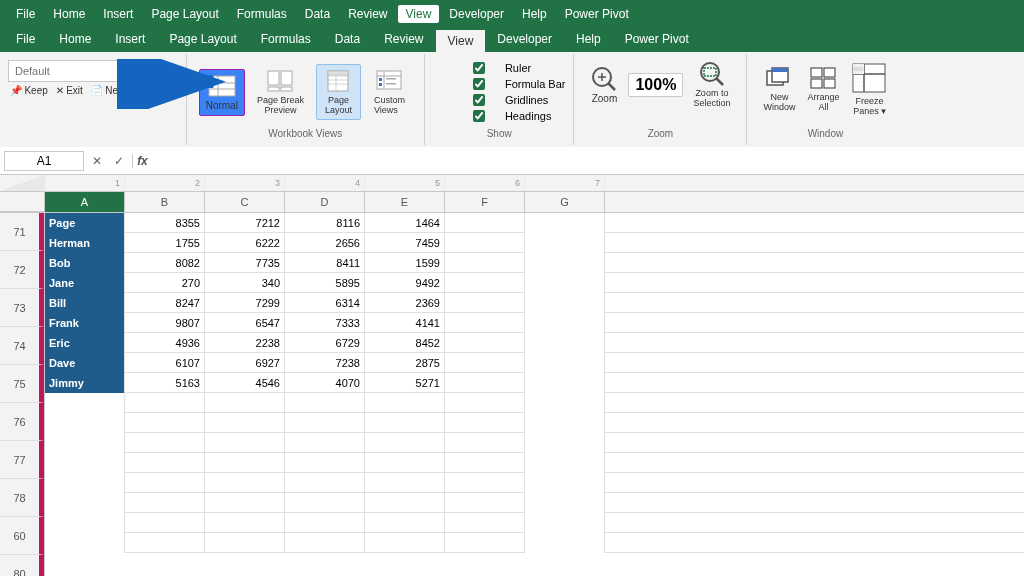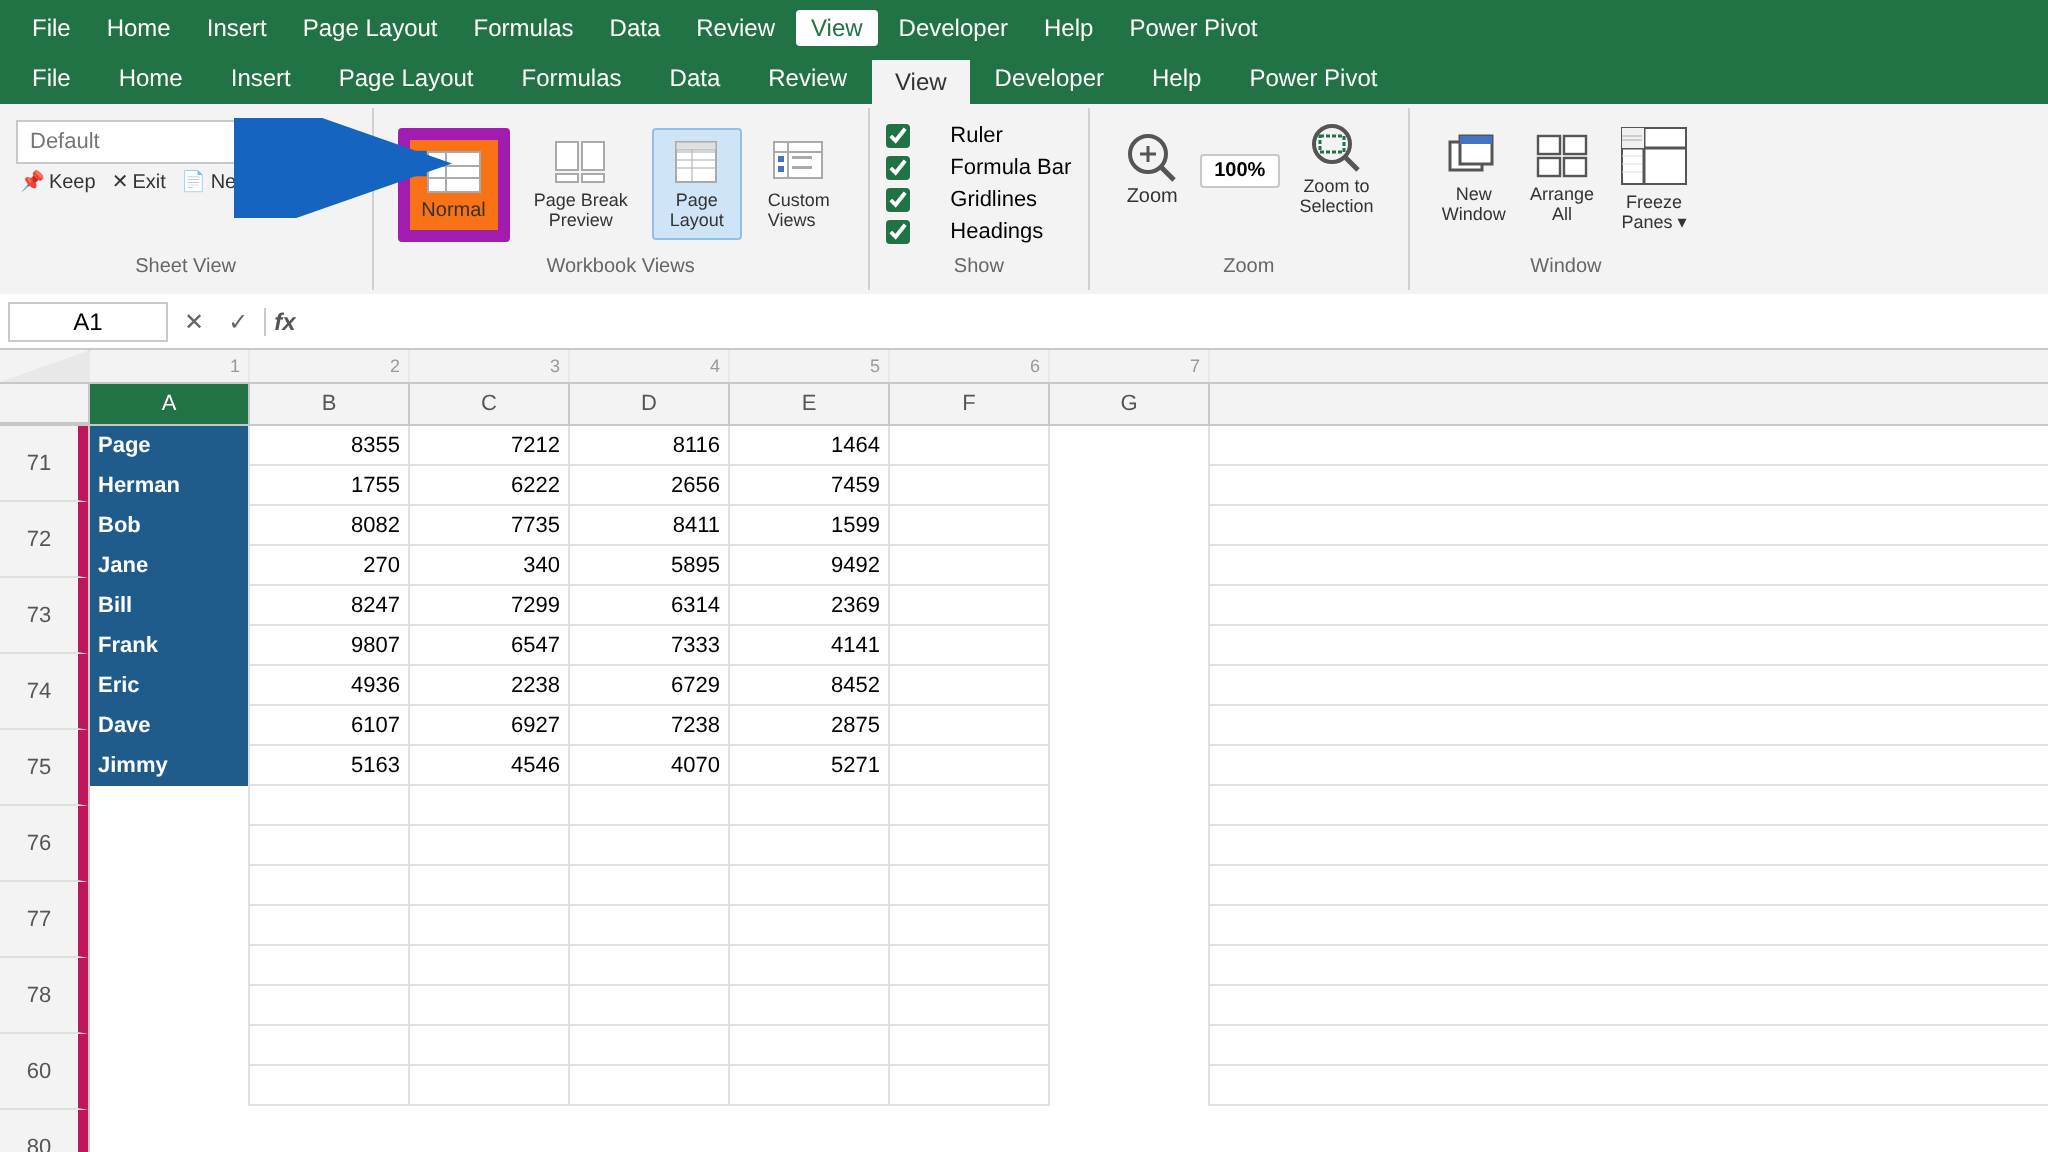--- a/index.html
+++ b/index.html
@@ -121,21 +121,21 @@
     .view-btn {
       display: flex;
       flex-direction: column;
       align-items: center;
       gap: 2px;
       cursor: pointer;
       padding: 4px 6px;
       border-radius: 2px;
       min-width: 45px;
     }
-    .view-btn.active { background: #f97316; border: 6px solid #a21caf; }
+    .view-btn.active { background: #3b82f6; border: 1px solid #a21caf; }
     .view-btn-icon {
       width: 28px;
       height: 24px;
       display: flex;
       align-items: center;
       justify-content: center;
     }
     .view-btn-label {
       font-size: 10px;
       color: #333;
@@ -150,20 +150,21 @@
       display: flex;
       flex-direction: column;
       gap: 4px;
       padding: 4px 0;
     }
     .show-checkbox-row {
       display: flex;
       align-items: center;
       gap: 20px;
       font-size: 11px;
+      margin-left: 40px;
     }
     .show-checkbox-row input[type="checkbox"] {
       accent-color: #217346;
       width: 12px;
       height: 12px;
     }
 
     
     .zoom-group {
       min-width: 160px;
@@ -188,21 +189,21 @@
       display: flex;
       align-items: center;
       justify-content: center;
       font-size: 16px;
       color: #555;
     }
     .zoom-percent-btn {
       background: white;
       border: 1px solid #c8c8c8;
       padding: 2px 6px;
-      font-size: 10px;
+      font-size: 16px;
       font-weight: bold;
       cursor: pointer;
       border-radius: 2px;
     }
 
     
     .window-group {
       min-width: 130px;
     }
     .window-content {
@@ -414,21 +415,20 @@
               <span style="font-size:10px;">📄</span>
               <span>New</span>
             </div>
             <div class="sv-btn">
               <span style="font-size:10px;">≡</span>
               <span>Options</span>
             </div>
           </div>
         </div>
       </div>
-      <div class="ribbon-group-label">Sheet View</div>
     </div>
 
     <div class="ribbon-group workbook-views-group" style="position:relative;">
 
       <svg class="big-arrow" viewBox="0 0 130 55" style="position:absolute; top:5px; left:-70px; width:120px; height:50px; z-index:10; pointer-events:none;">
         <defs>
           <marker id="arrowhead" markerWidth="10" markerHeight="7" refX="9" refY="3.5" orient="auto">
             <polygon points="0 0, 10 3.5, 0 7" fill="#1565C0"></polygon>
           </marker>
         </defs>

